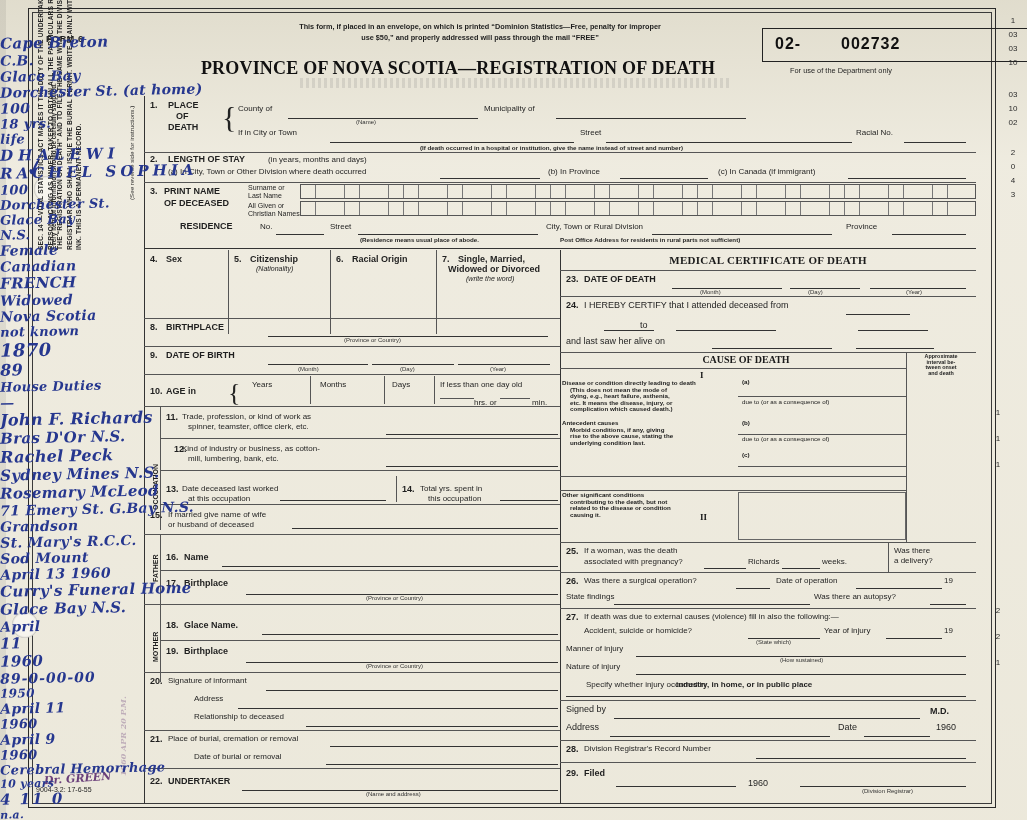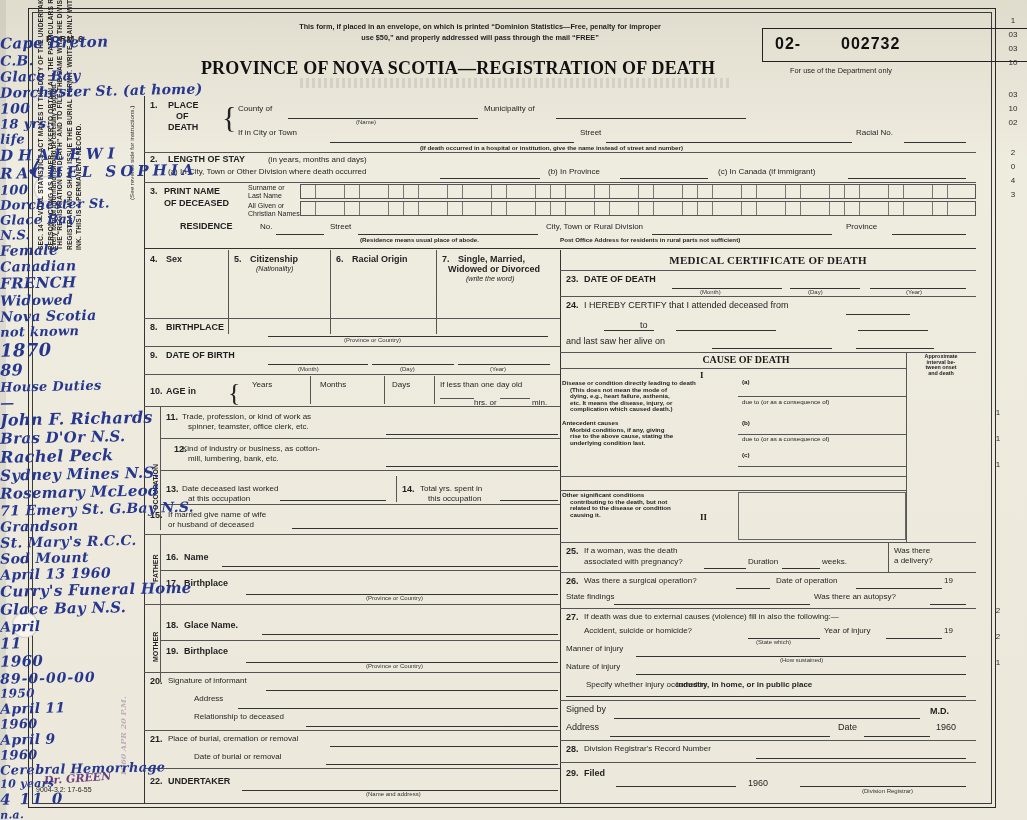--- a/index.html
+++ b/index.html
@@ -500,21 +500,21 @@
     <div style="padding-left:8px">causing it.</div>
   </div>
   <div class="abs" style="left:738px;top:492px;width:168px;height:48px;border:.7px solid #666;box-sizing:border-box;"></div>
 
   <div class="lnthin" style="left:560px;top:542px;width:416px;"></div>
 
   <div class="lbl b s9" style="left:566px;top:546px;">25.</div>
   <div class="lbl s8" style="left:584px;top:546px;">If a woman, was the death</div>
   <div class="lbl s8" style="left:584px;top:557px;">associated with pregnancy?</div>
   <div class="ln" style="left:704px;top:568px;width:42px;"></div>
-  <div class="lbl s8" style="left:748px;top:557px;">Duration</div>
+  <div class="lbl s8" style="left:748px;top:557px;">Richards</div>
   <div class="ln" style="left:782px;top:568px;width:38px;"></div>
   <div class="lbl s8" style="left:822px;top:557px;">weeks.</div>
   <div class="vlnthin" style="left:888px;top:542px;height:30px;"></div>
   <div class="lbl s8" style="left:894px;top:546px;">Was there</div>
   <div class="lbl s8" style="left:894px;top:556px;">a delivery?</div>
   <div class="hand" style="left:906px;top:562px;font-size:15px;letter-spacing:2px;">4 11 0</div>
 
   <div class="lnthin" style="left:560px;top:572px;width:416px;"></div>
 
   <div class="lbl b s9" style="left:566px;top:576px;">26.</div>

